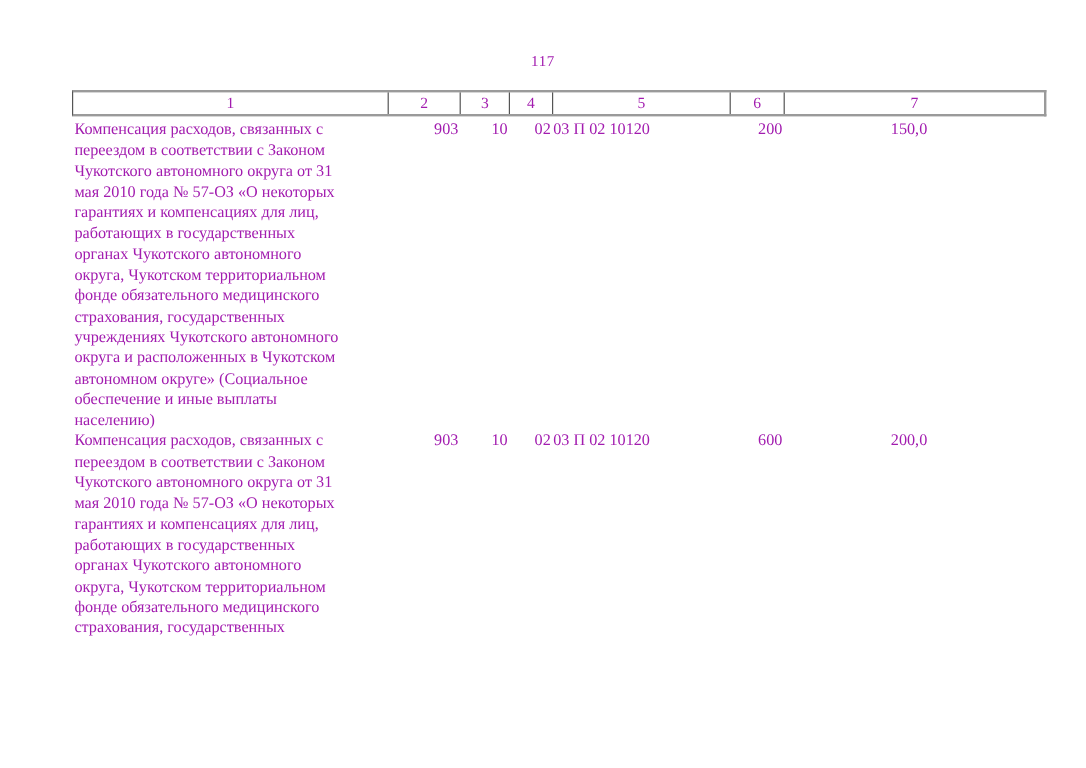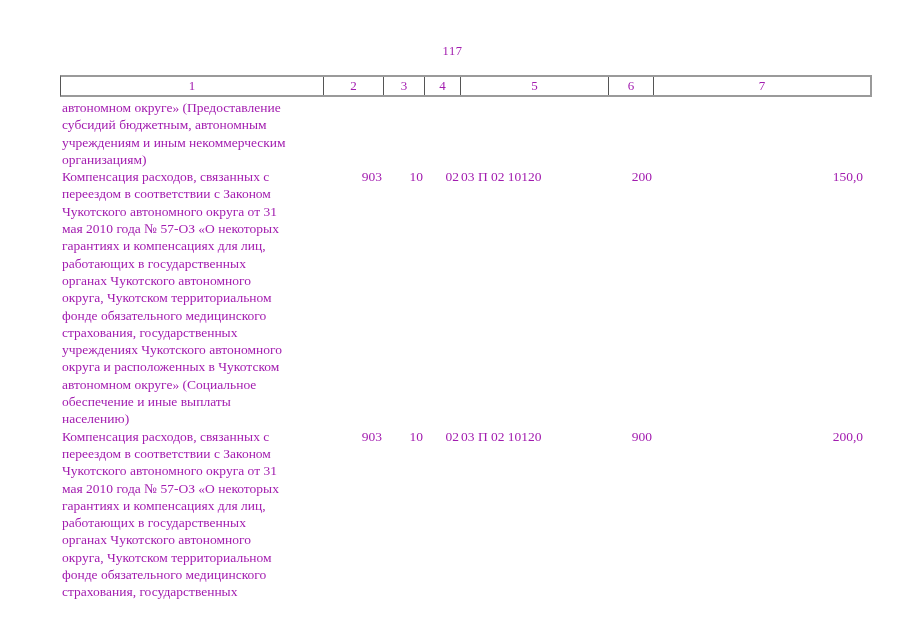--- a/index.html
+++ b/index.html
@@ -53,21 +53,21 @@
     font-size: 13.5px;
     line-height: 17.3px;
     align-items: start;
   }
   .cell-desc {
     white-space: pre-line;
     padding-left: 2px;
   }
   .cell-center { text-align: right; }
   .cell-code { padding-left: 2px; }
-  .cell-amount { text-align: right; padding-right: 9px; }
+  .cell-amount { text-align: center; padding-right: 9px; }
 </style>
 </head>
 <body>
 
 <div class="page">
 
   <div class="page-number">117</div>
 
   <div class="doc-table">
 
@@ -76,32 +76,20 @@
       <div class="header-cell">2</div>
       <div class="header-cell">3</div>
       <div class="header-cell">4</div>
       <div class="header-cell">5</div>
       <div class="header-cell">6</div>
       <div class="header-cell">7</div>
     </div>
 
     <div class="table-body">
 
-      <div class="grid-cols body-row">
-        <div class="cell-desc">автономном округе» (Предоставление
-субсидий бюджетным, автономным
-учреждениям и иным некоммерческим
-организациям)</div>
-        <div class="cell-center"></div>
-        <div class="cell-center"></div>
-        <div class="cell-center"></div>
-        <div class="cell-code"></div>
-        <div class="cell-center"></div>
-        <div class="cell-amount"></div>
-      </div>
 
       <div class="grid-cols body-row">
         <div class="cell-desc">Компенсация расходов, связанных с
 переездом в соответствии с Законом
 Чукотского автономного округа от 31
 мая 2010 года № 57-ОЗ «О некоторых
 гарантиях и компенсациях для лиц,
 работающих в государственных
 органах Чукотского автономного
 округа, Чукотском территориальном
@@ -128,19 +116,19 @@
 гарантиях и компенсациях для лиц,
 работающих в государственных
 органах Чукотского автономного
 округа, Чукотском территориальном
 фонде обязательного медицинского
 страхования, государственных</div>
         <div class="cell-center">903</div>
         <div class="cell-center">10</div>
         <div class="cell-center">02</div>
         <div class="cell-code">03 П 02 10120</div>
-        <div class="cell-center">900</div>
+        <div class="cell-center">600</div>
         <div class="cell-amount">200,0</div>
       </div>
 
     </div>
   </div>
 </div>
 
 </body></html>

